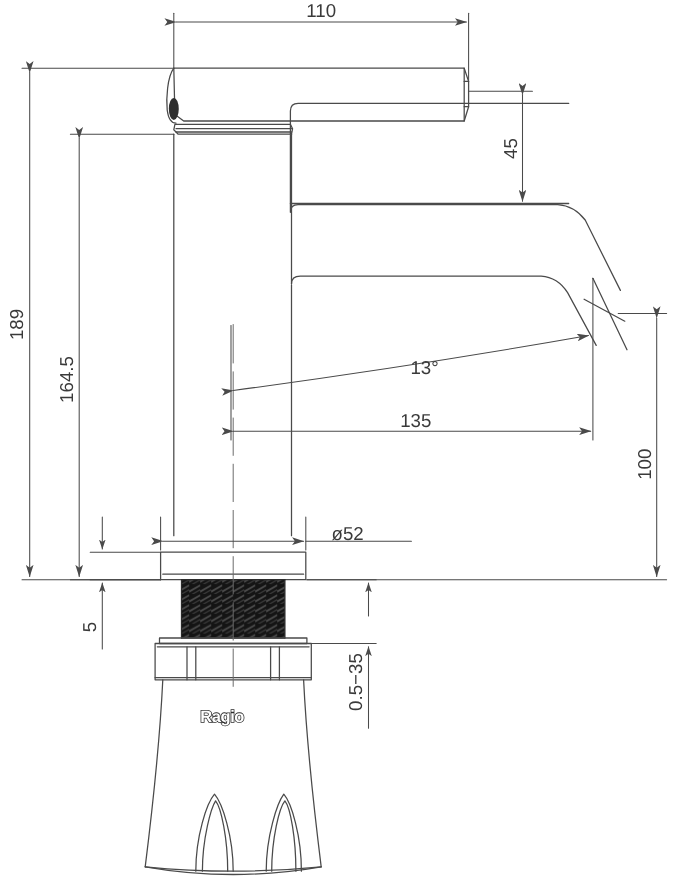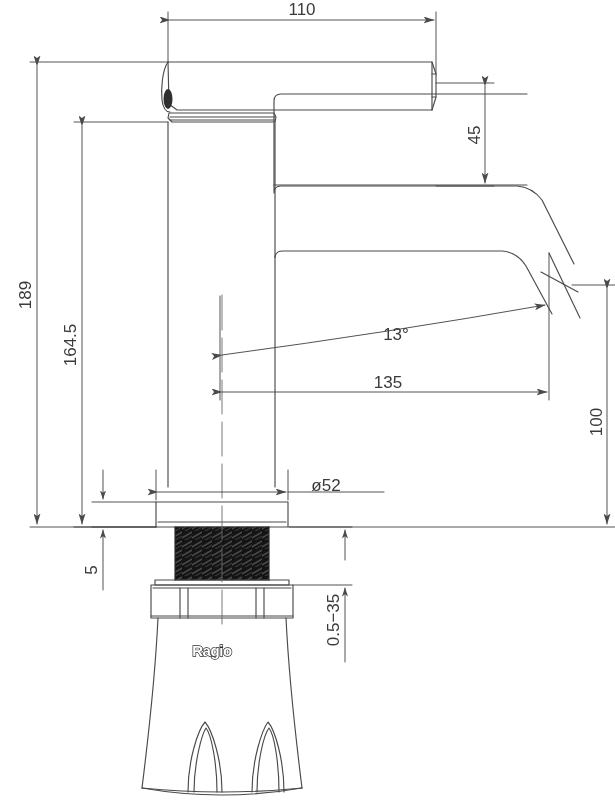--- a/index.html
+++ b/index.html
@@ -1,18 +1,18 @@
 <!DOCTYPE html>
 <html><head>
 <meta charset="utf-8">
 <style>
   html,body{margin:0;padding:0;background:#ffffff;}
   body{width:615px;height:811px;position:relative;overflow:hidden;
        font-family:"Liberation Sans","DejaVu Sans",sans-serif;}
-  #stage{position:absolute;left:12px;top:0;width:486px;height:811px;}
+  #stage{position:absolute;left:2px;top:0;width:486px;height:811px;}
   svg{display:block;}
   .dimtxt{font-family:"Liberation Sans","DejaVu Sans",sans-serif;font-size:17px;fill:#3a3a3a;}
   .logotxt{font-family:"Liberation Sans","DejaVu Sans",sans-serif;font-size:15px;font-weight:bold;
            fill:#ffffff;stroke:#2b2b2b;stroke-width:1.4px;paint-order:stroke fill;letter-spacing:-0.4px;}
 </style>
 </head>
 <body>
 
 <div id="stage">
 <svg width="615" height="811" viewBox="0 0 615 811">

